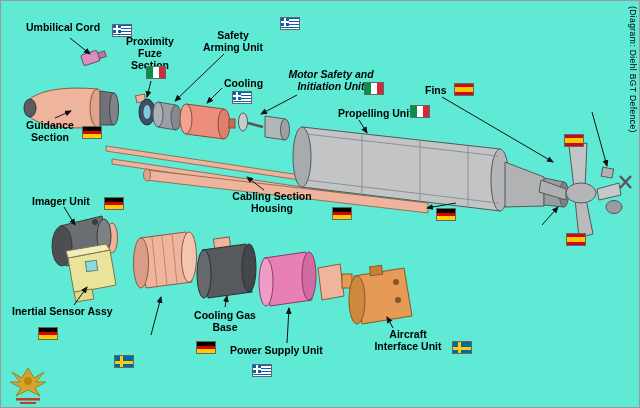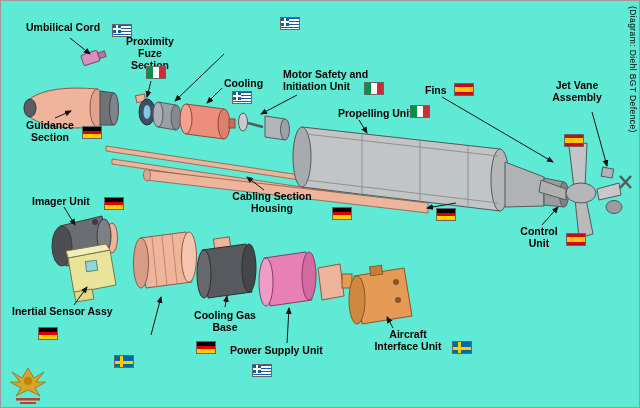--- a/index.html
+++ b/index.html
@@ -3,21 +3,21 @@
 <meta charset="utf-8">
 <style>
   html,body{margin:0;padding:0;background:#fff;}
   #stage{position:relative;width:640px;height:408px;background:#5eead4;overflow:hidden;
          font-family:"Liberation Sans",sans-serif;}
   #frame{position:absolute;inset:0;border:1px solid #9a9a9a;pointer-events:none;}
   svg{position:absolute;left:0;top:0;}
   .lbl{position:absolute;font-weight:bold;font-size:10.5px;line-height:1.12;color:#000;
        text-align:center;}
   .nw{white-space:nowrap;}
-  .la{text-align:left;}
+  .la{text-align:center;font-style:italic;}
   .flag{position:absolute;width:20px;height:13px;border:1px solid #666;box-sizing:border-box;
         background-repeat:no-repeat;background-color:#fff;}
   [data-flag="italy"]{background-image:linear-gradient(to right,#009246 0 33.4%,#ffffff 33.4% 66.7%,#ce2b37 66.7% 100%);}
   [data-flag="germany"]{background-image:linear-gradient(to bottom,#000000 0 33.4%,#dd0000 33.4% 66.7%,#ffce00 66.7% 100%);}
   [data-flag="spain"]{background-image:linear-gradient(to bottom,#c60b1e 0 25%,#ffc400 25% 75%,#c60b1e 75% 100%);}
   [data-flag="sweden"]{background-color:#006aa7;
     background-image:linear-gradient(#fecc00,#fecc00),linear-gradient(#fecc00,#fecc00);
     background-size:3px 100%,100% 3px;background-position:5px 0,0 5px;}
   [data-flag="greece"]{background-image:
     linear-gradient(#ffffff,#ffffff),
@@ -192,29 +192,28 @@
     <g>
       <path d="M28,368 L34,378 L44,372 L36,382 L46,382 L35,388 L40,396 L28,390 L16,396 L21,388 L10,382 L20,382 L12,372 L22,378 Z" fill="#d8a32a" stroke="#8a6a10" stroke-width="0.7"></path>
       <circle cx="28" cy="381" r="4" fill="#b8860b"></circle>
       <rect x="16" y="398" width="24" height="2.5" fill="#c23b2e"></rect>
       <rect x="20" y="402" width="16" height="2" fill="#c23b2e"></rect>
     </g>
   </svg>
 
   <div class="lbl nw" style="left:26px;top:22px"><span>Umbilical Cord</span></div>
   <div class="lbl" style="left:118px;top:36px;width:64px"><span>Proximity Fuze Section</span></div>
+  <div class="lbl" style="left:198px;top:30px;width:70px"><span>Safety Arming Unit</span></div>
   <div class="lbl nw" style="left:224px;top:78px"><span>Cooling</span></div>
   <div class="lbl la" style="left:283px;top:69px;width:96px"><span>Motor Safety and Initiation Unit</span></div>
   <div class="lbl nw" style="left:338px;top:108px"><span>Propelling Unit</span></div>
   <div class="lbl nw" style="left:425px;top:85px"><span>Fins</span></div>
-  <div class="lbl" style="left:546px;top:80px;width:62px"><span>Jet Vane Assembly</span></div>
   <div class="lbl" style="left:20px;top:120px;width:60px"><span>Guidance Section</span></div>
   <div class="lbl nw" style="left:32px;top:196px"><span>Imager Unit</span></div>
   <div class="lbl" style="left:220px;top:191px;width:104px"><span>Cabling Section Housing</span></div>
-  <div class="lbl" style="left:516px;top:226px;width:46px"><span>Control Unit</span></div>
   <div class="lbl nw" style="left:12px;top:306px"><span>Inertial Sensor Assy</span></div>
   <div class="lbl" style="left:194px;top:310px;width:62px"><span>Cooling Gas Base</span></div>
   <div class="lbl nw" style="left:230px;top:345px"><span>Power Supply Unit</span></div>
   <div class="lbl" style="left:366px;top:329px;width:84px"><span>Aircraft Interface Unit</span></div>
 
   <span class="flag" style="left:112px;top:24px" data-flag="greece"></span>
   <span class="flag" style="left:146px;top:66px" data-flag="italy"></span>
   <span class="flag" style="left:280px;top:17px" data-flag="greece"></span>
   <span class="flag" style="left:232px;top:91px" data-flag="greece"></span>
   <span class="flag" style="left:364px;top:82px" data-flag="italy"></span>

